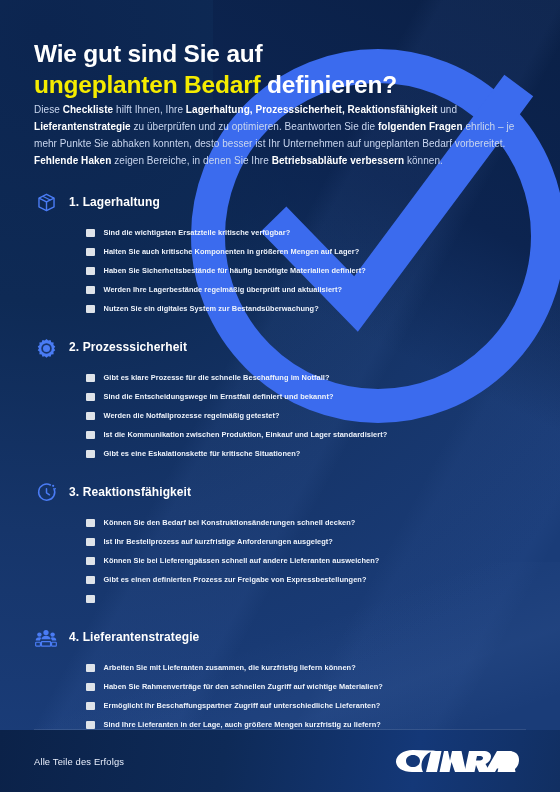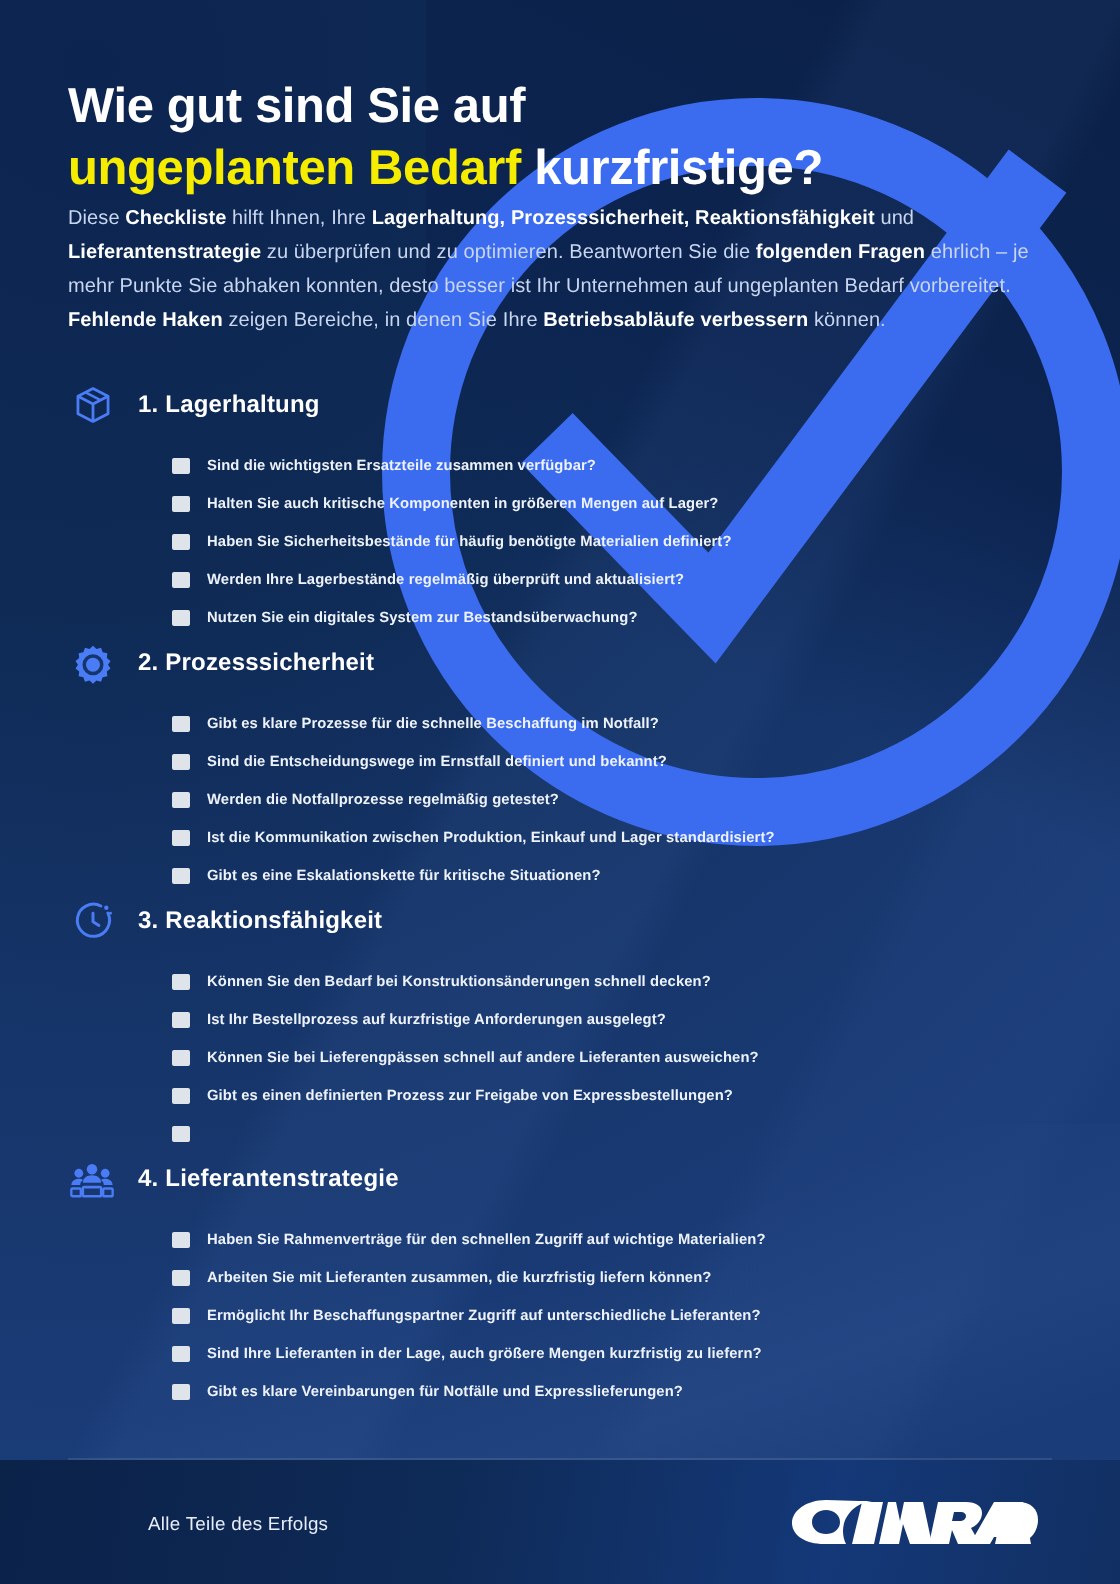--- a/index.html
+++ b/index.html
@@ -80,21 +80,21 @@
   .intro {
     font-size: 10px;
     line-height: 1.72;
     color: #c9d6ef;
     max-width: 482px;
     letter-spacing: 0.05px;
   }
   .intro b { color: #ffffff; font-weight: 700; }
 
   
-  .section { margin-top: 1px; }
+  .section { margin-top: 17px; }
   .section.first { margin-top: 21px; }
 
   .sec-head {
     display: flex;
     align-items: center;
     gap: 11px;
     margin-bottom: 9px;
   }
   .sec-icon {
     width: 24px; height: 24px;
@@ -182,21 +182,20 @@
     content: "";
     position: absolute; inset: 0;
     background: linear-gradient(100deg, #0b2249 0%, #0e2a57 40%, #143878 72%, #0d2category 100%);
     background: linear-gradient(100deg, #0b2249 0%, #0e2a57 40%, #143878 74%, #112f62 100%);
     z-index: -1;
   }
   .footer-tag {
     font-size: 9.4px;
     color: #e8eefb;
     letter-spacing: 0.15px;
-    margin-left: 40px;
   }
   .footer-logo { display: flex; align-items: center; }
 
   .hr-line {
     position: absolute;
     left: 34px; right: 34px; bottom: 62px;
     height: 1px;
     background: rgba(255,255,255,0.10);
     z-index: 6;
   }
@@ -215,42 +214,42 @@
     <path d="M108 196 L178 268 L330 64" fill="none" stroke="#3b6bee" stroke-width="36" stroke-linecap="square" stroke-linejoin="miter"></path>
   </svg>
 
   <div class="bg-sheen"></div>
 
   <div class="content">
 
     <h1 class="title">
       <span>Wie gut sind Sie auf</span><br>
       <span class="hl">ungeplanten Bedarf</span>
-      <span>kurzfristige?</span>
+      <span>definieren?</span>
     </h1>
 
     <p class="intro" id="intro-para"><span>Diese </span><b>Checkliste</b><span> hilft Ihnen, Ihre </span><b>Lagerhaltung, Prozesssicherheit, Reaktionsfähigkeit</b><span> und </span><b>Lieferantenstrategie</b><span> zu überprüfen und zu optimieren. Beantworten Sie die </span><b>folgenden Fragen</b><span> ehrlich – je mehr Punkte Sie abhaken konnten, desto besser ist Ihr Unternehmen auf ungeplanten Bedarf vorbereitet. </span><b>Fehlende Haken</b><span> zeigen Bereiche, in denen Sie Ihre </span><b>Betriebsabläufe verbessern</b><span> können.</span></p>
 
     <div id="sections-host">
         <div class="section first">
           <div class="sec-head">
             <div class="sec-icon">
               <svg width="21" height="21" viewBox="0 0 24 24">
                 <path d="M12 2.6 L20.6 7 V17 L12 21.4 L3.4 17 V7 Z" fill="none" stroke="#4a7cf5" stroke-width="1.6" stroke-linejoin="round"></path>
                 <path d="M3.4 7 L12 11.4 L20.6 7" fill="none" stroke="#4a7cf5" stroke-width="1.6" stroke-linejoin="round"></path>
                 <path d="M12 11.4 V21.4" fill="none" stroke="#4a7cf5" stroke-width="1.6"></path>
                 <path d="M7.7 4.8 L16.3 9.2" fill="none" stroke="#4a7cf5" stroke-width="1.4"></path>
               </svg>
             </div>
             <div class="sec-title">1. Lagerhaltung</div>
           </div>
           <div class="items">
             <div class="item">
               <div class="cbox"></div>
-              <div class="item-label">Sind die wichtigsten Ersatzteile zusammen verfügbar?</div>
+              <div class="item-label">Sind die wichtigsten Ersatzteile kritische verfügbar?</div>
             </div>
             <div class="item">
               <div class="cbox"></div>
               <div class="item-label">Halten Sie auch kritische Komponenten in größeren Mengen auf Lager?</div>
             </div>
             <div class="item">
               <div class="cbox"></div>
               <div class="item-label">Haben Sie Sicherheitsbestände für häufig benötigte Materialien definiert?</div>
             </div>
             <div class="item">
@@ -344,25 +343,25 @@
                 <rect x="7.6" y="16.8" width="10.8" height="5.4" rx="0.8" fill="none" stroke="#4a7cf5" stroke-width="1.5"></rect>
                 <rect x="0.8" y="17.6" width="5.6" height="4.6" rx="0.8" fill="none" stroke="#4a7cf5" stroke-width="1.4"></rect>
                 <rect x="19.6" y="17.6" width="5.6" height="4.6" rx="0.8" fill="none" stroke="#4a7cf5" stroke-width="1.4"></rect>
               </svg>
             </div>
             <div class="sec-title">4. Lieferantenstrategie</div>
           </div>
           <div class="items">
             <div class="item">
               <div class="cbox"></div>
+              <div class="item-label">Arbeiten Sie mit Lieferanten zusammen, die kurzfristig liefern können?</div>
+            </div>
+            <div class="item">
+              <div class="cbox"></div>
               <div class="item-label">Haben Sie Rahmenverträge für den schnellen Zugriff auf wichtige Materialien?</div>
-            </div>
-            <div class="item">
-              <div class="cbox"></div>
-              <div class="item-label">Arbeiten Sie mit Lieferanten zusammen, die kurzfristig liefern können?</div>
             </div>
             <div class="item">
               <div class="cbox"></div>
               <div class="item-label">Ermöglicht Ihr Beschaffungspartner Zugriff auf unterschiedliche Lieferanten?</div>
             </div>
             <div class="item">
               <div class="cbox"></div>
               <div class="item-label">Sind Ihre Lieferanten in der Lage, auch größere Mengen kurzfristig zu liefern?</div>
             </div>
             <div class="item">

